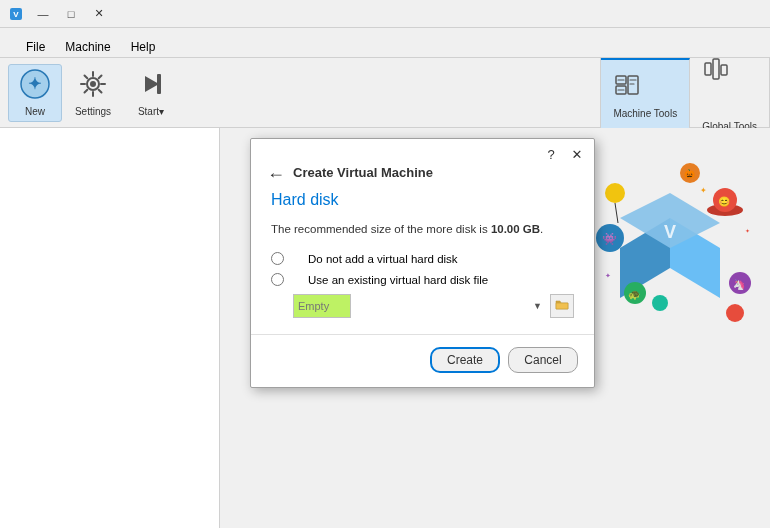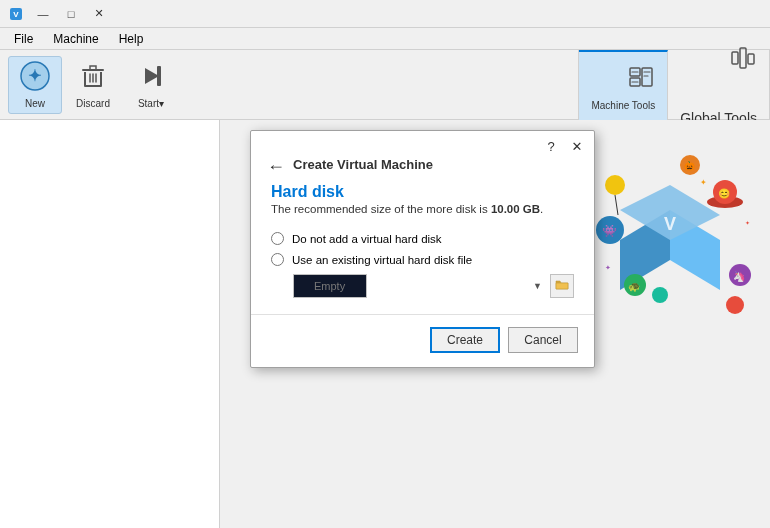--- a/index.html
+++ b/index.html
@@ -47,22 +47,23 @@
       justify-content: center;
       color: #333;
     }
 
     
     .menu-bar {
       background: #f0f0f0;
       height: 22px;
       display: flex;
       align-items: center;
-      padding: 0 4px;
+      padding: 0 16px;
       border-bottom: 1px solid #d0d0d0;
+      margin-top: 8px;
     }
     .menu-item {
       padding: 2px 10px;
       font-size: 12px;
       cursor: pointer;
       color: #000;
     }
 
     
     .toolbar {
@@ -103,21 +104,21 @@
       right: 0;
       top: 0;
       height: 70px;
       display: flex;
       align-items: center;
       border-left: 1px solid #d0d0d0;
     }
     .tool-section {
       display: flex;
       flex-direction: column;
-      align-items: flex-end;
+      align-items: flex-start;
       justify-content: center;
       height: 100%;
       padding: 4px 12px;
       cursor: pointer;
       border-right: 1px solid #d0d0d0;
       font-size: 10px;
       gap: 8px;
     }
     .tool-section.active { background: #cce4f7; border-top: 2px solid #0078d7; }
 
@@ -209,22 +210,23 @@
       font-weight: bold;
       color: #333;
     }
 
     .dialog-body {
       padding: 0 20px 16px 20px;
     }
 
     .section-title {
       font-size: 16px;
-      font-weight: 700;
+      font-weight: 400;
       color: #0078d7;
+      margin-bottom: 12px;
     }
 
     .description-text {
       font-size: 11.5px;
       color: #333;
       line-height: 1.5;
       margin-bottom: 10px;
     }
 
     .recommended-text {
@@ -234,44 +236,44 @@
       margin-bottom: 14px;
     }
 
     .recommended-text strong {
       font-weight: 700;
     }
 
     .radio-option {
       display: flex;
       align-items: center;
-      gap: 8px;
+      gap: 24px;
       margin-bottom: 8px;
       font-size: 11.5px;
       cursor: pointer;
     }
     .radio-option input[type="radio"] {
       cursor: pointer;
       margin: 0;
     }
 
     .disk-selector {
       display: flex;
       align-items: center;
       gap: 4px;
       margin-top: 6px;
       margin-left: 22px;
     }
     .disk-dropdown {
       flex: 1;
       height: 24px;
       border: 1px solid #c0c0c0;
-      background: #0f172a;
+      background: #bef264;
       font-size: 11px;
-      padding: 0 20px;
+      padding: 0 4px;
       color: #777;
       appearance: none;
       -webkit-appearance: none;
       padding-right: 20px;
     }
     .dropdown-wrapper {
       position: relative;
       flex: 1;
     }
     .dropdown-arrow {
@@ -304,21 +306,21 @@
     }
     .dialog-btn {
       height: 26px;
       min-width: 70px;
       border: 1px solid #a0a0a0;
       background: #f0f0f0;
       cursor: pointer;
       font-size: 12px;
       padding: 0 14px;
       color: #333;
-      border-radius: 0;
+      border-radius: 10px;
     }
     .dialog-btn.primary {
       border: 2px solid #0078d7;
       background: #f0f0f0;
     }
 
     
     .mascot-area {
       width: 180px;
       height: 200px;
@@ -355,32 +357,31 @@
       <span>
         <svg width="32" height="32" viewBox="0 0 32 32">
           <circle cx="16" cy="16" r="14" fill="#4a9fd5" opacity="0.3"></circle>
           <circle cx="16" cy="16" r="14" fill="none" stroke="#2878b5" stroke-width="1.5"></circle>
           <text x="16" y="21" text-anchor="middle" font-size="16" fill="#2878b5" font-weight="bold">✦</text>
         </svg>
       </span>
       <span>New</span>
     </button>
 
-
     <button class="toolbar-btn">
       <span>
         <svg width="32" height="32" viewBox="0 0 32 32">
-          <path d="M8 12 L8 26 L24 26 L24 12" fill="none" stroke="#555" stroke-width="2" stroke-linejoin="round"></path>
-          <path d="M6 10 L26 10" stroke="#555" stroke-width="2" stroke-linecap="round"></path>
-          <path d="M13 6 L19 6 L19 10 L13 10 Z" fill="none" stroke="#555" stroke-width="1.5"></path>
-          <path d="M13 14 L13 22 M16 14 L16 22 M19 14 L19 22" stroke="#555" stroke-width="1.5" stroke-linecap="round"></path>
+          <circle cx="16" cy="16" r="6" fill="none" stroke="#555" stroke-width="2"></circle>
+          <circle cx="16" cy="16" r="3" fill="#555"></circle>
+          <path d="M16 4 L16 8 M16 24 L16 28 M4 16 L8 16 M24 16 L28 16 M7.5 7.5 L10.3 10.3 M21.7 21.7 L24.5 24.5 M7.5 24.5 L10.3 21.7 M21.7 10.3 L24.5 7.5" stroke="#555" stroke-width="2" stroke-linecap="round"></path>
         </svg>
       </span>
-      <span>Discard</span>
+      <span>Settings</span>
     </button>
+
 
     <button class="toolbar-btn">
       <span>
         <svg width="32" height="32" viewBox="0 0 32 32">
           <polygon points="10,8 24,16 10,24" fill="#555"></polygon>
           <rect x="22" y="6" width="4" height="20" fill="#555" rx="1"></rect>
         </svg>
       </span>
       <span>Start▾</span>
     </button>
@@ -400,21 +401,21 @@
       <span style="font-size:10px;color:#333;">Machine Tools</span>
     </div>
     <div class="tool-section">
       <span>
         <svg width="28" height="28" viewBox="0 0 28 28">
           <rect x="3" y="8" width="6" height="12" rx="1" fill="none" stroke="#555" stroke-width="1.5"></rect>
           <rect x="11" y="4" width="6" height="20" rx="1" fill="none" stroke="#555" stroke-width="1.5"></rect>
           <rect x="19" y="10" width="6" height="10" rx="1" fill="none" stroke="#555" stroke-width="1.5"></rect>
         </svg>
       </span>
-      <span style="font-size:14px;color:#333;margin-top:28px;">Global Tools</span>
+      <span style="font-size:10px;color:#333;margin-top:28px;">Global Tools</span>
     </div>
   </div>
 </div>
 
 <div class="main-area">
 
   <div class="left-panel"></div>
 
   <div class="right-area">
 

